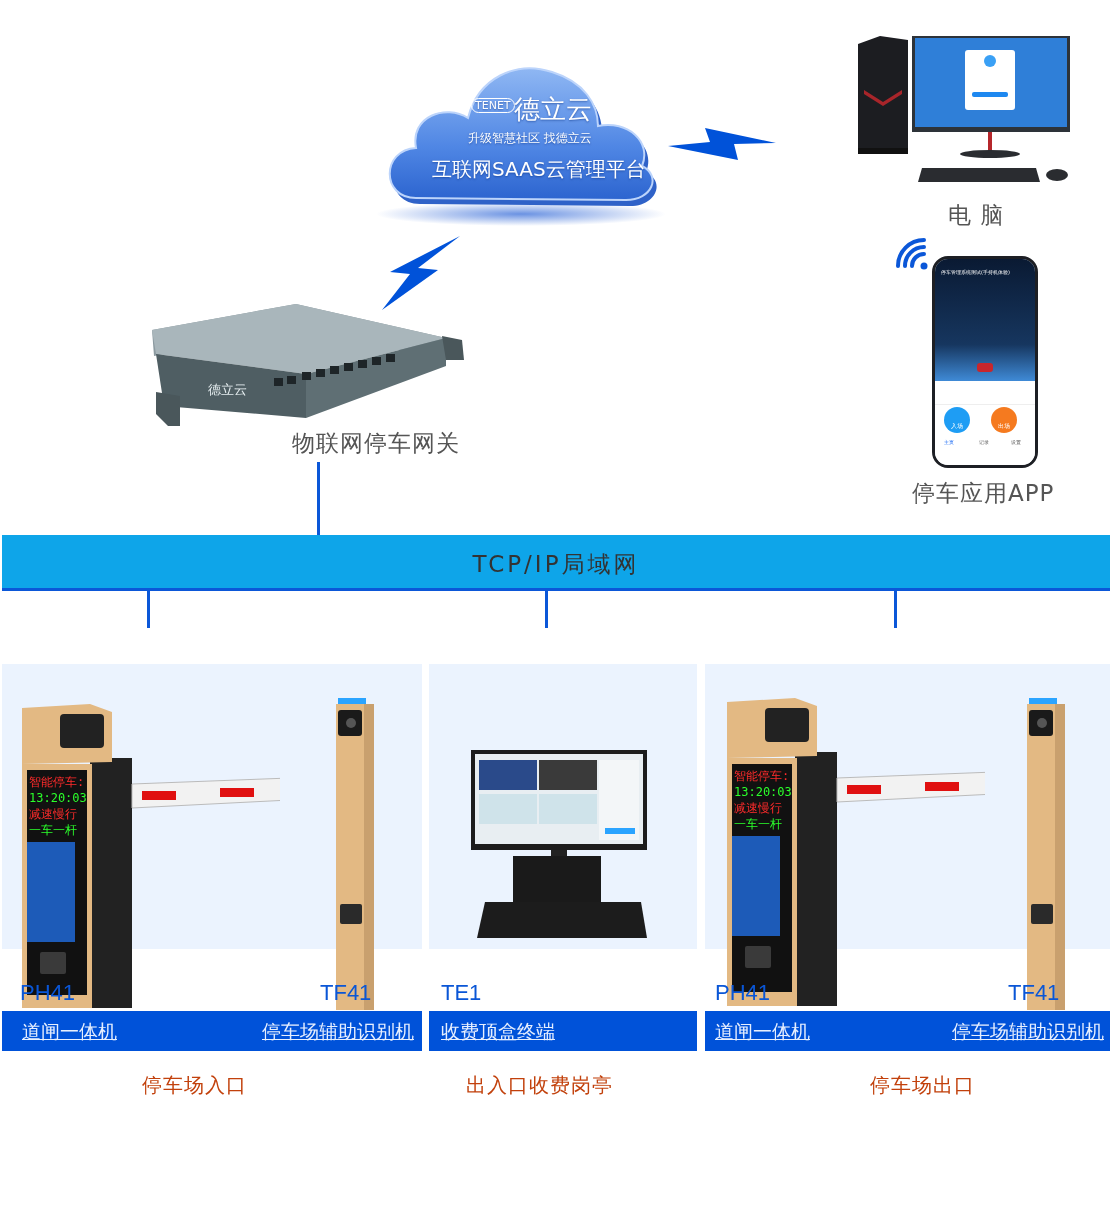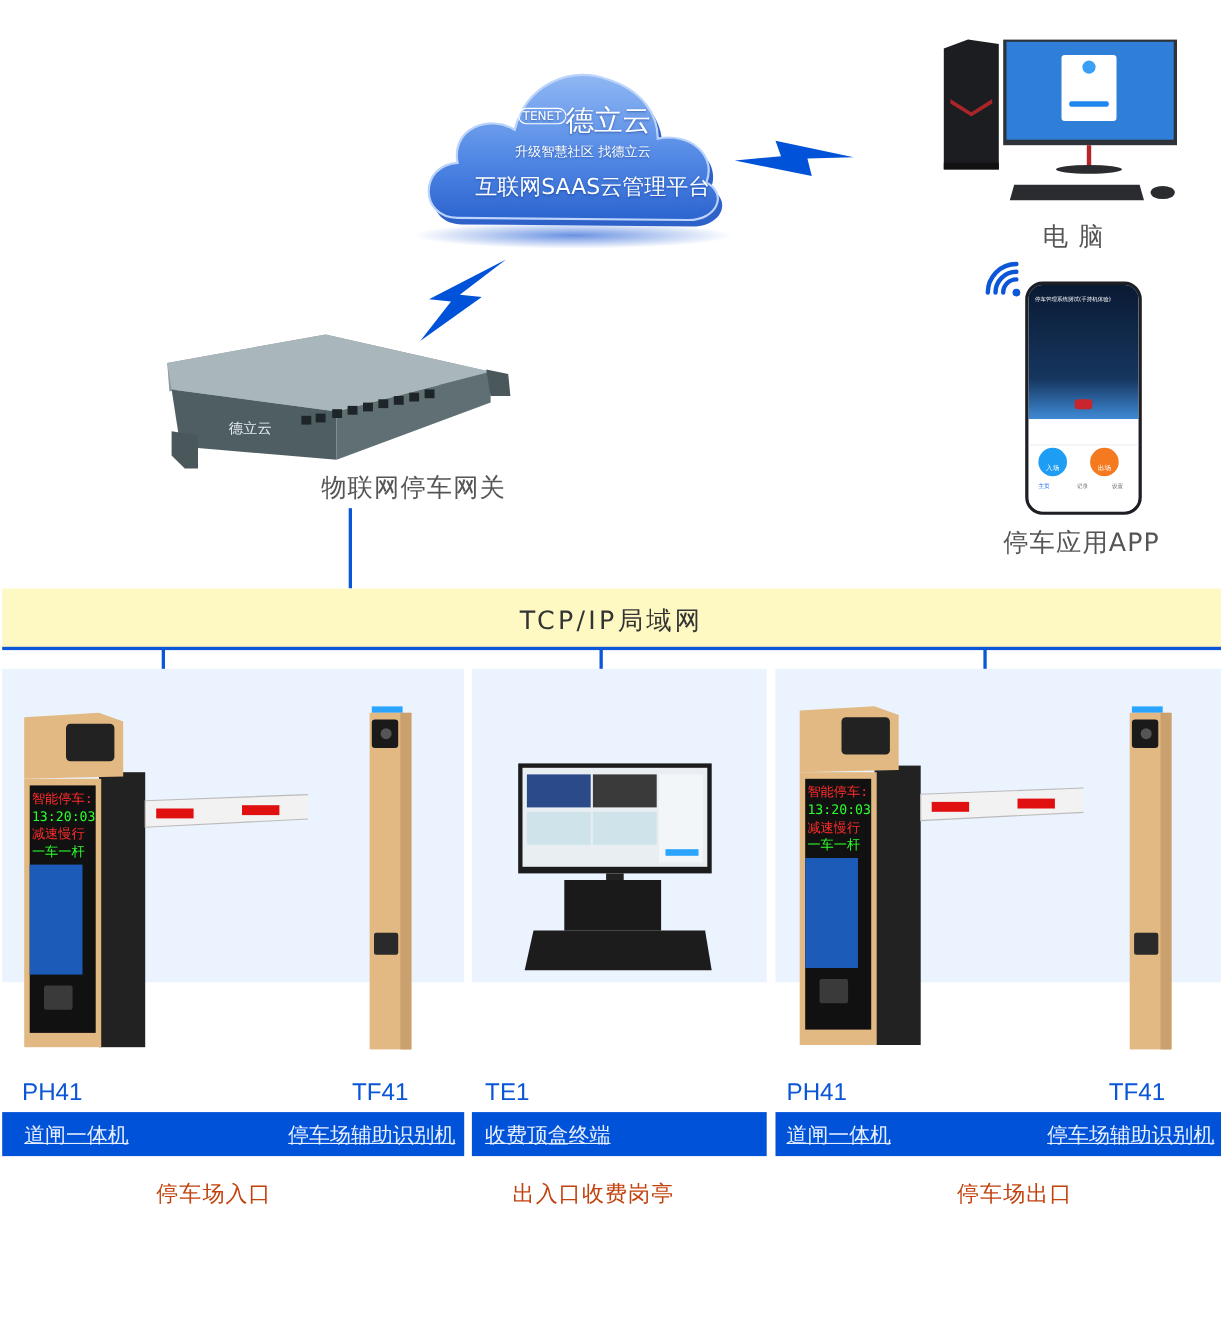--- a/index.html
+++ b/index.html
@@ -20,28 +20,28 @@
 
   
   #pc { left: 850px; top: 30px; width: 230px; height: 155px; }
 
   
   #phone { left: 932px; top: 256px; width: 106px; height: 212px; border-radius: 16px; background: #d4dbe3;
            border: 3px solid #1d1f24; overflow: hidden; }
   #wifi { left: 894px; top: 236px; width: 36px; height: 36px; }
 
   
-  #lan-band { left: 2px; top: 535px; width: 1108px; height: 54px; background: #fef9c3; }
+  #lan-band { left: 2px; top: 535px; width: 1108px; height: 54px; background: #0ea5e9; }
   #lan-line { left: 2px; top: 588px; width: 1108px; height: 3px; background: #0b57d8; }
   #lan-label { position: absolute; left: 0; width: 100%; top: 14px; text-align: center; font-size: 23px;
                letter-spacing: 3px; color: #333; }
   .vline { position: absolute; width: 3px; background: #0b57d8; }
 
   
-  .panel { position: absolute; top: 608px; height: 285px; background: #ebf3fe; }
+  .panel { position: absolute; top: 664px; height: 285px; background: #ebf3fe; }
   .panel-bar { position: absolute; top: 1011px; height: 40px; background: #0052d9; color: #e6efff; font-size: 19px; }
   .panel-bar span { position: absolute; top: 8px; white-space: nowrap; text-decoration: underline; }
   .model { position: absolute; top: 980px; font-size: 22px; color: #0a56d6; font-family: "Liberation Sans", sans-serif; }
   .zone-caption { position: absolute; top: 1072px; font-size: 20px; color: #c2410c; letter-spacing: 1px; white-space: nowrap; }
 </style>
 </head>
 <body>
 
 <div id="cloud" class="abs">
   <svg width="290" height="190" viewBox="0 0 290 190">

